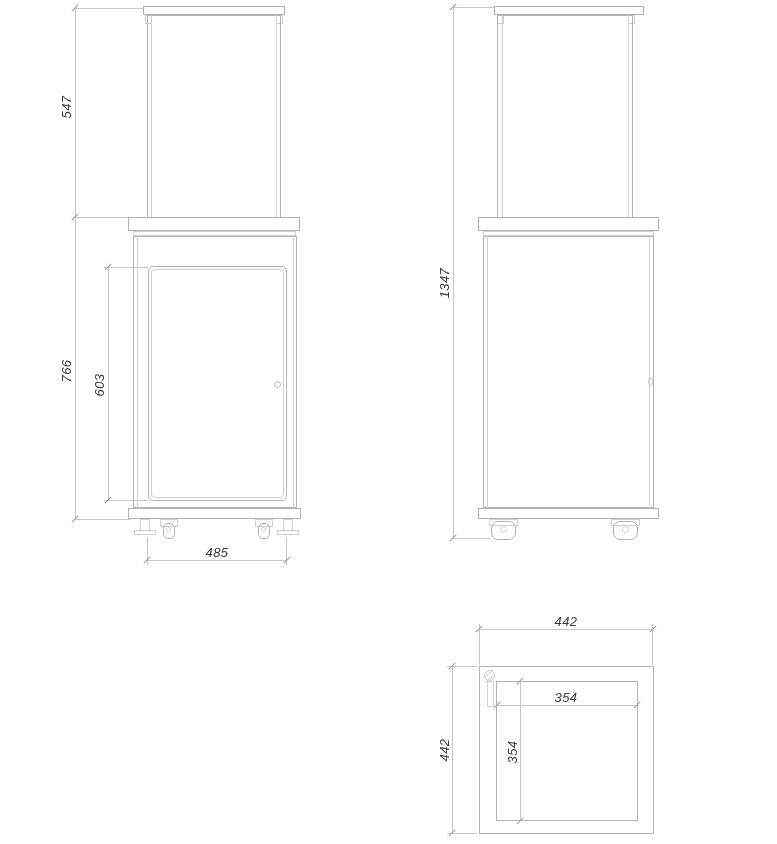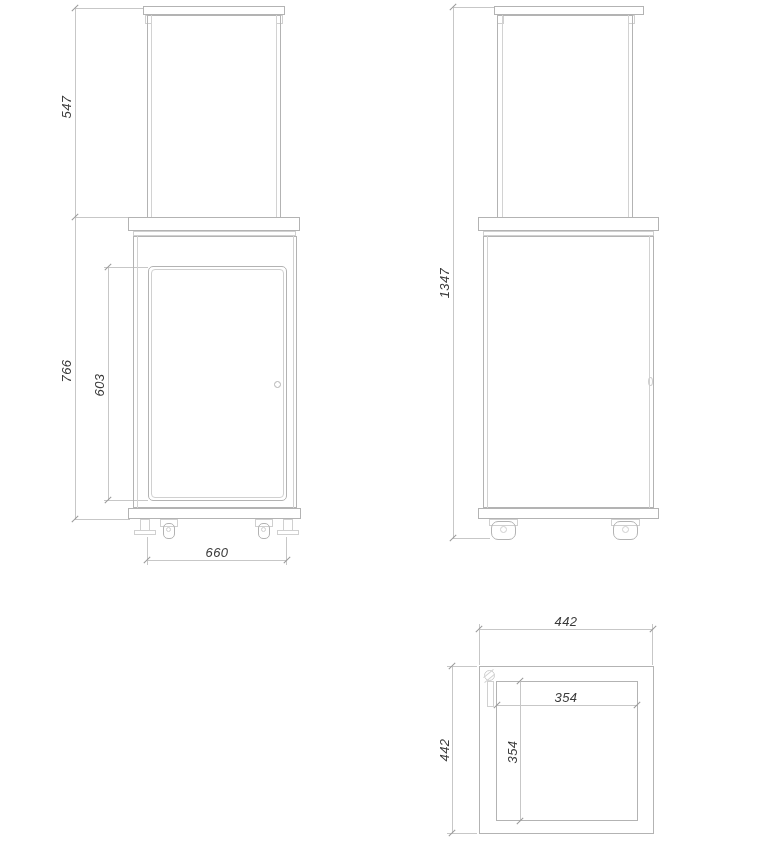--- a/index.html
+++ b/index.html
@@ -41,21 +41,21 @@
     <div class="ln dim" style="left:108px;top:267px;width:1px;height:234px"></div>
     <div class="tick" style="left:108px;top:267px"></div>
     <div class="tick" style="left:108px;top:500px"></div>
     <div class="dimtext v" style="left:99px;top:385px">603</div>
 
     <div class="ln dim" style="left:147px;top:537px;width:1px;height:28px"></div>
     <div class="ln dim" style="left:286px;top:537px;width:1px;height:28px"></div>
     <div class="ln dim" style="left:147px;top:560px;width:140px;height:1px"></div>
     <div class="tick" style="left:147px;top:560px"></div>
     <div class="tick" style="left:287px;top:560px"></div>
-    <div class="dimtext" style="left:217px;top:552px">660</div>
+    <div class="dimtext" style="left:217px;top:552px">485</div>
 
     <div class="box" style="left:143px;top:6px;width:142px;height:9px"></div>
     <div class="box light" style="left:145px;top:15px;width:7px;height:9px"></div>
     <div class="box light" style="left:276px;top:15px;width:7px;height:9px"></div>
     <div class="box" style="left:147px;top:15px;width:134px;height:203px"></div>
     <div class="ln light" style="left:151px;top:15px;width:1px;height:203px"></div>
     <div class="ln light" style="left:276px;top:15px;width:1px;height:203px"></div>
 
     <div class="box" style="left:128px;top:217px;width:172px;height:14px"></div>
     <div class="box light" style="left:133px;top:231px;width:163px;height:5px"></div>

